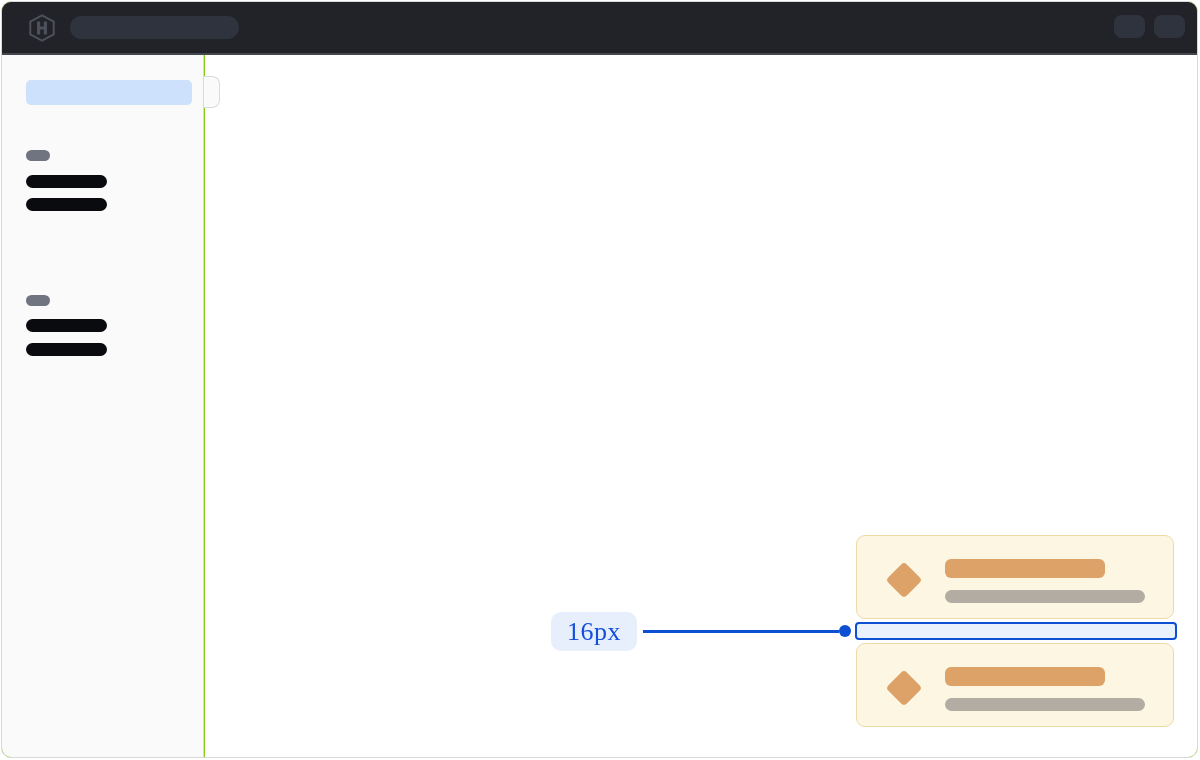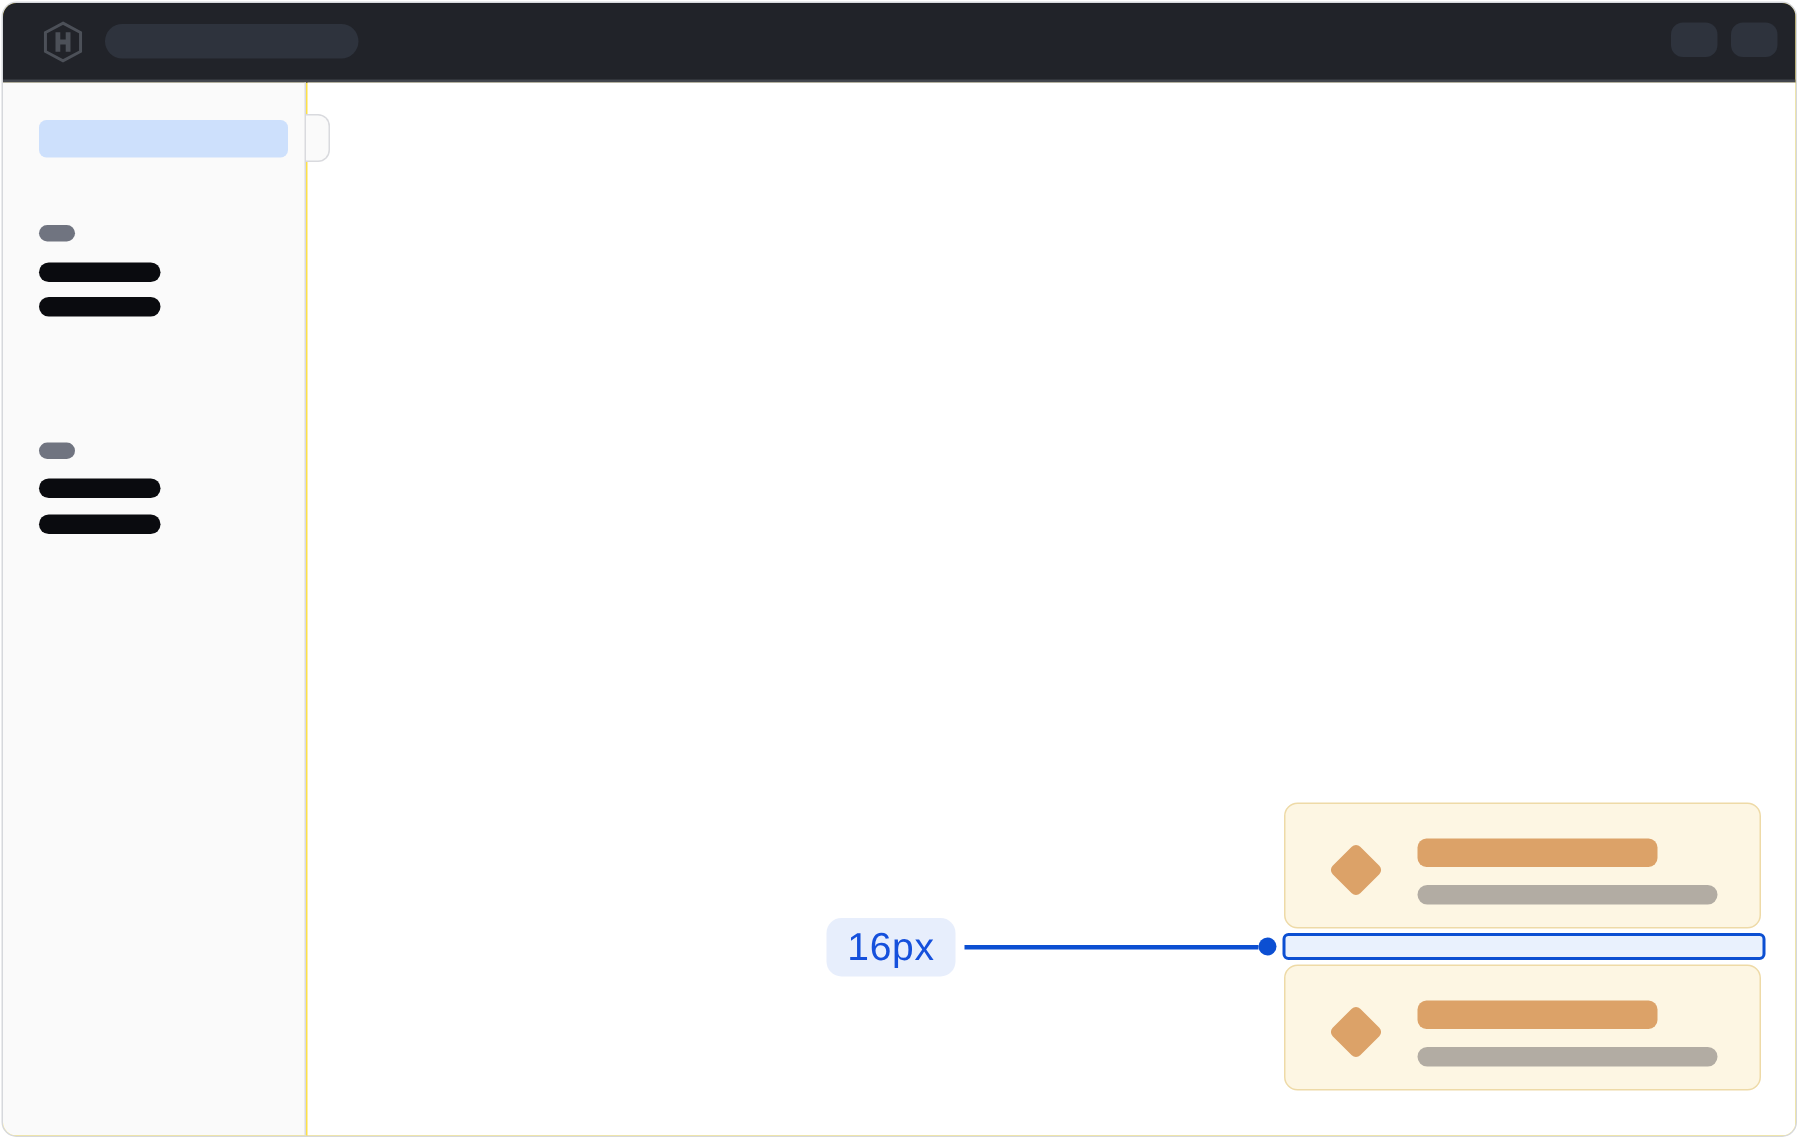--- a/index.html
+++ b/index.html
@@ -19,21 +19,21 @@
     --card-muted:#b2aca3;
     --accent-blue:#0c4fd2;
     --annotation-pill-bg:#e7eefc;
     --annotation-text:#1550dc;
   }
   *{margin:0;padding:0;box-sizing:border-box;}
   html,body{width:1200px;height:760px;background:#ffffff;font-family:"Liberation Sans",sans-serif;}
   .window{
     position:absolute;left:1px;top:1px;width:1197px;height:757px;
     border:1px solid var(--window-border,#d6d8dc);
-    border-radius:10px;overflow:hidden;background:#fde047;
+    border-radius:10px;overflow:hidden;background:#84cc16;font-family:Liberation Serif, serif;
   }
   
   .topbar{
     position:absolute;left:0;top:0;right:0;height:53px;
     background:var(--topbar-bg,#212329);
     border-bottom:2px solid var(--topbar-border,#43464d);
   }
   .logo{position:absolute;left:26px;top:12px;width:28px;height:28px;}
   .logo .hex{fill:none;stroke:var(--logo-color,#4c5058);stroke-width:2;}
   .logo .hmark{fill:var(--logo-color,#4c5058);}

